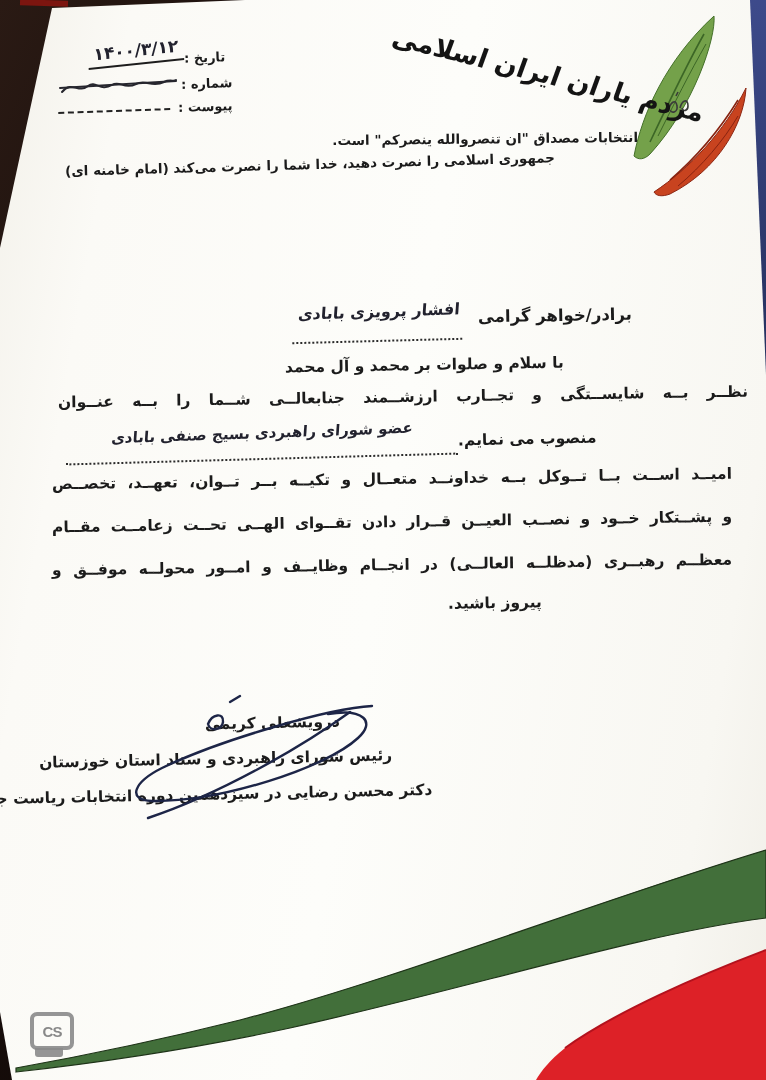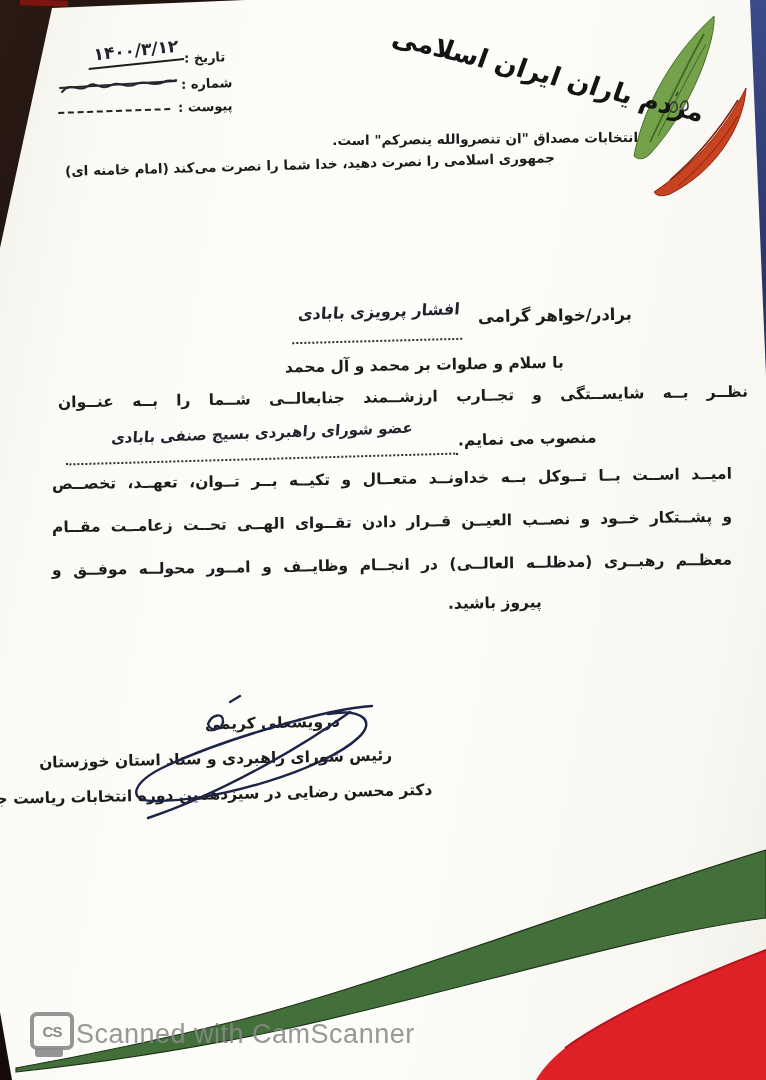--- a/index.html
+++ b/index.html
@@ -120,16 +120,15 @@
     <svg style="left:0;top:830px;" width="766" height="250" viewBox="0 0 766 250">
       <path d="M 766 20 C 600 70, 400 148, 240 190 C 140 215, 55 231, 16 238 L 16 242 C 70 236, 170 224, 290 198 C 470 158, 640 104, 766 88 Z" fill="#426f3a" stroke="#1e3318" stroke-width="1.2"></path>
       <path d="M 766 120 C 700 145, 615 182, 565 218 C 550 230, 541 241, 536 250 L 766 250 Z" fill="#dd2127"></path>
       <path d="M 766 120 C 700 145, 615 182, 565 218" fill="none" stroke="#b3121d" stroke-width="2"></path>
     </svg>
 
     <div class="wm-icon" style="left:30px;top:1012px;">
       <span>CS</span>
     </div>
     <div class="wm-tab" style="left:35px;top:1048px;"></div>
-    <div class="wm-text" style="left:76px;top:1019px;">Scanned with CamScanner</div>
 
   </div>
 </div>
 
 </body></html>

